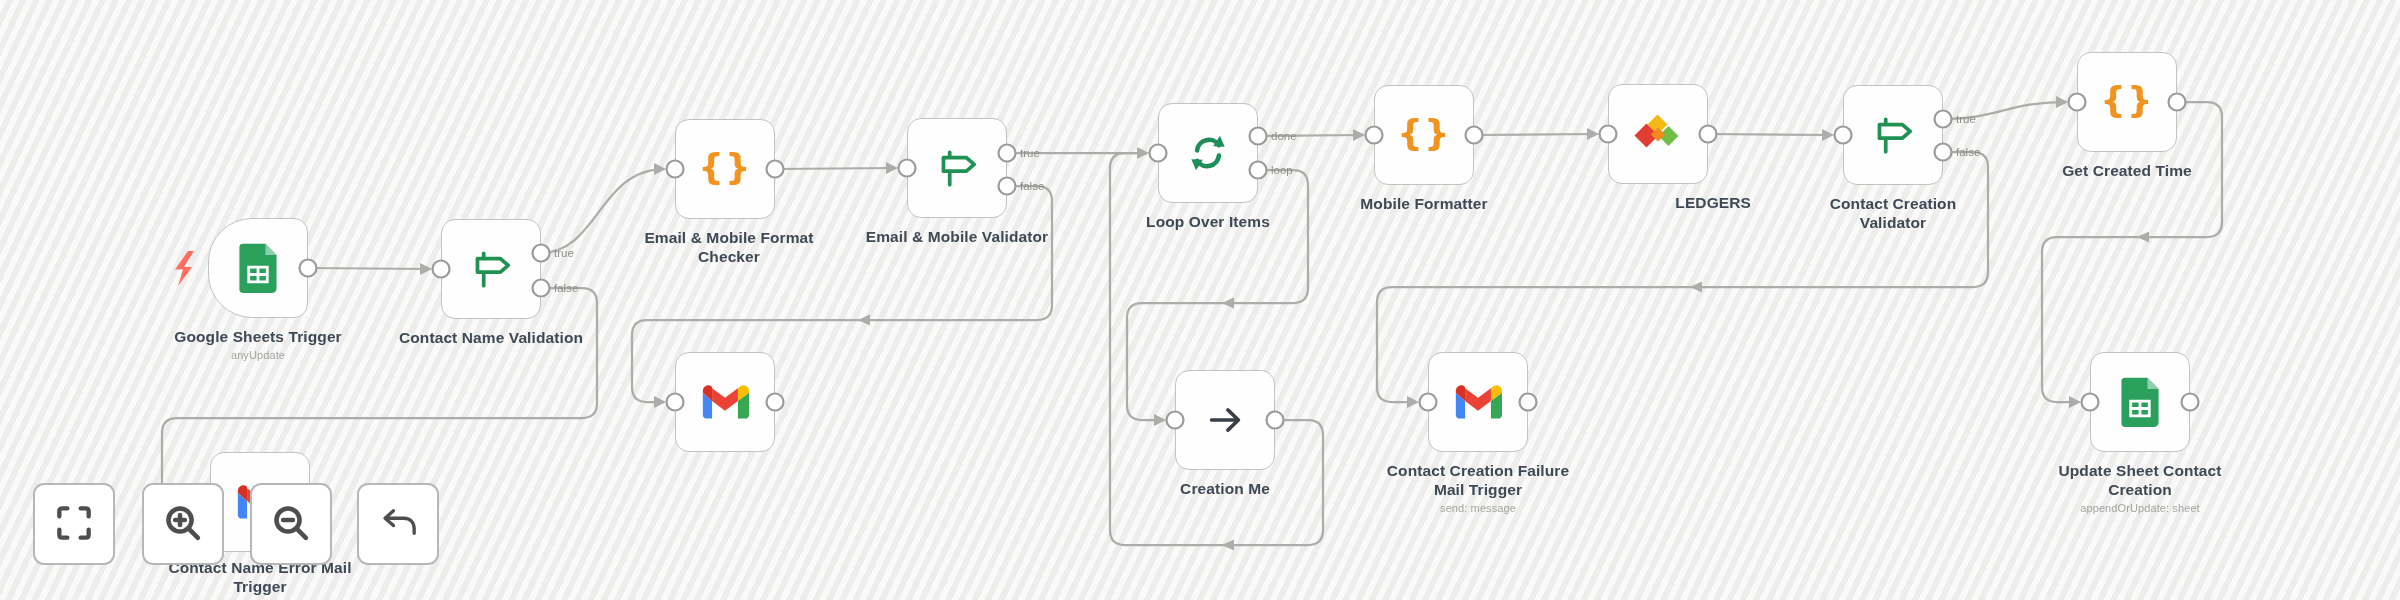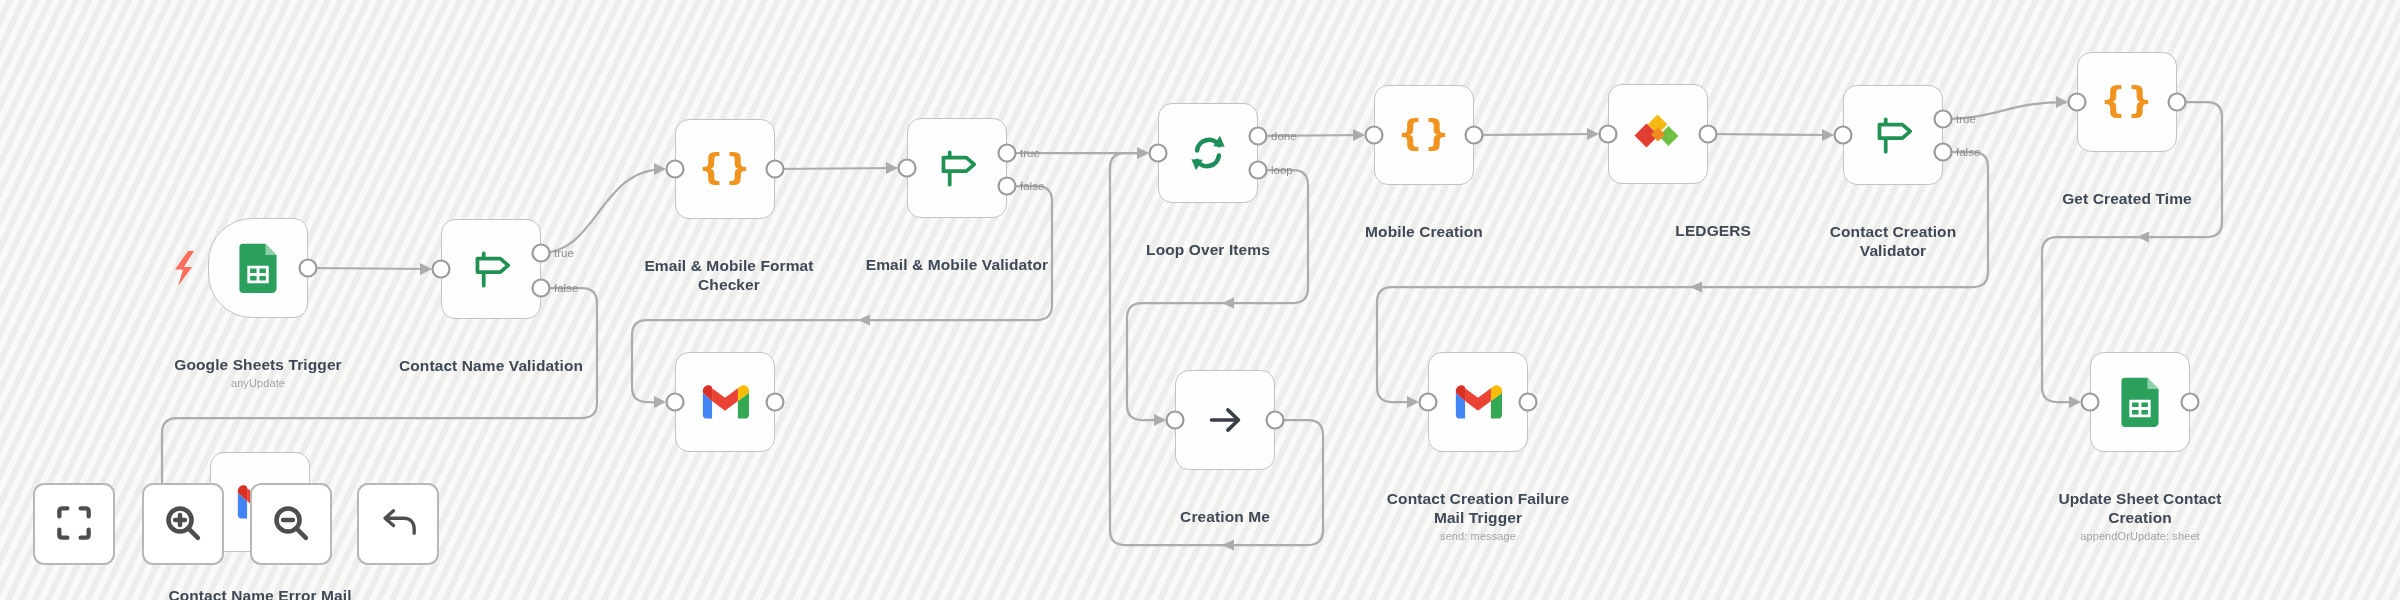--- a/index.html
+++ b/index.html
@@ -16,21 +16,21 @@
   #ports{z-index:3;}
   .node{
     position:absolute;background:#fefefe;border:1.8px solid #c2c2c0;border-radius:14px;
     display:flex;align-items:center;justify-content:center;box-sizing:border-box;
   }
   .node.trigger{border-radius:44px 14px 14px 44px;}
   .node .icon{display:flex;align-items:center;justify-content:center;}
   .braces{font-family:"DejaVu Sans",sans-serif;font-weight:700;font-size:36px;color:#f0931f;letter-spacing:1px;line-height:1;padding-bottom:4px;}
   .nlabel{
     position:absolute;text-align:center;color:#3f4956;font-size:15.5px;font-weight:700;
-    line-height:1.24;letter-spacing:.1px;margin-top:28px;
+    line-height:1.24;letter-spacing:.1px;
   }
   .nsub{margin-top:3px;font-size:11px;font-weight:400;color:#a3a3a1;}
   #controls{position:absolute;left:0;top:0;z-index:10;}
   .ctl{
     position:absolute;width:82px;height:82px;background:#fff;border:2px solid #b7b7b5;
     border-radius:11px;display:flex;align-items:center;justify-content:center;cursor:pointer;padding:0;
   }
   .ctl svg{stroke:#4e4e4e;fill:none;stroke-width:2.6;stroke-linecap:round;stroke-linejoin:round;}
 </style>
 </head>
@@ -120,21 +120,21 @@
       </div>
       <div class="nlabel" style="left: 1115px; top: 212px; width: 186px;">
         <div>Loop Over Items</div>
       </div>
       <div class="node" style="left: 1374px; top: 85px; width: 100px; height: 100px;">
         <span class="icon">
           <span class="braces">{}</span>
         </span>
       </div>
       <div class="nlabel" style="left: 1331px; top: 194px; width: 186px;">
-        <div>Mobile Creation</div>
+        <div>Mobile Formatter</div>
       </div>
       <div class="node" style="left: 1608px; top: 84px; width: 100px; height: 100px;">
         <span class="icon">
           <svg width="50" height="46" viewBox="0 0 50 46">
             <rect x="17.5" y="6.5" width="14" height="14" transform="rotate(45 24.5 13.5)" fill="#f5b915"></rect>
             <rect x="5" y="16" width="17" height="17" transform="rotate(45 13.5 24.5)" fill="#e23d32"></rect>
             <rect x="28.5" y="18" width="14" height="14" transform="rotate(45 35.5 25)" fill="#6fbf44"></rect>
             <rect x="20" y="18.5" width="10" height="10" transform="rotate(45 25 23.5)" fill="#ef8b1d"></rect>
           </svg>
         </span>

